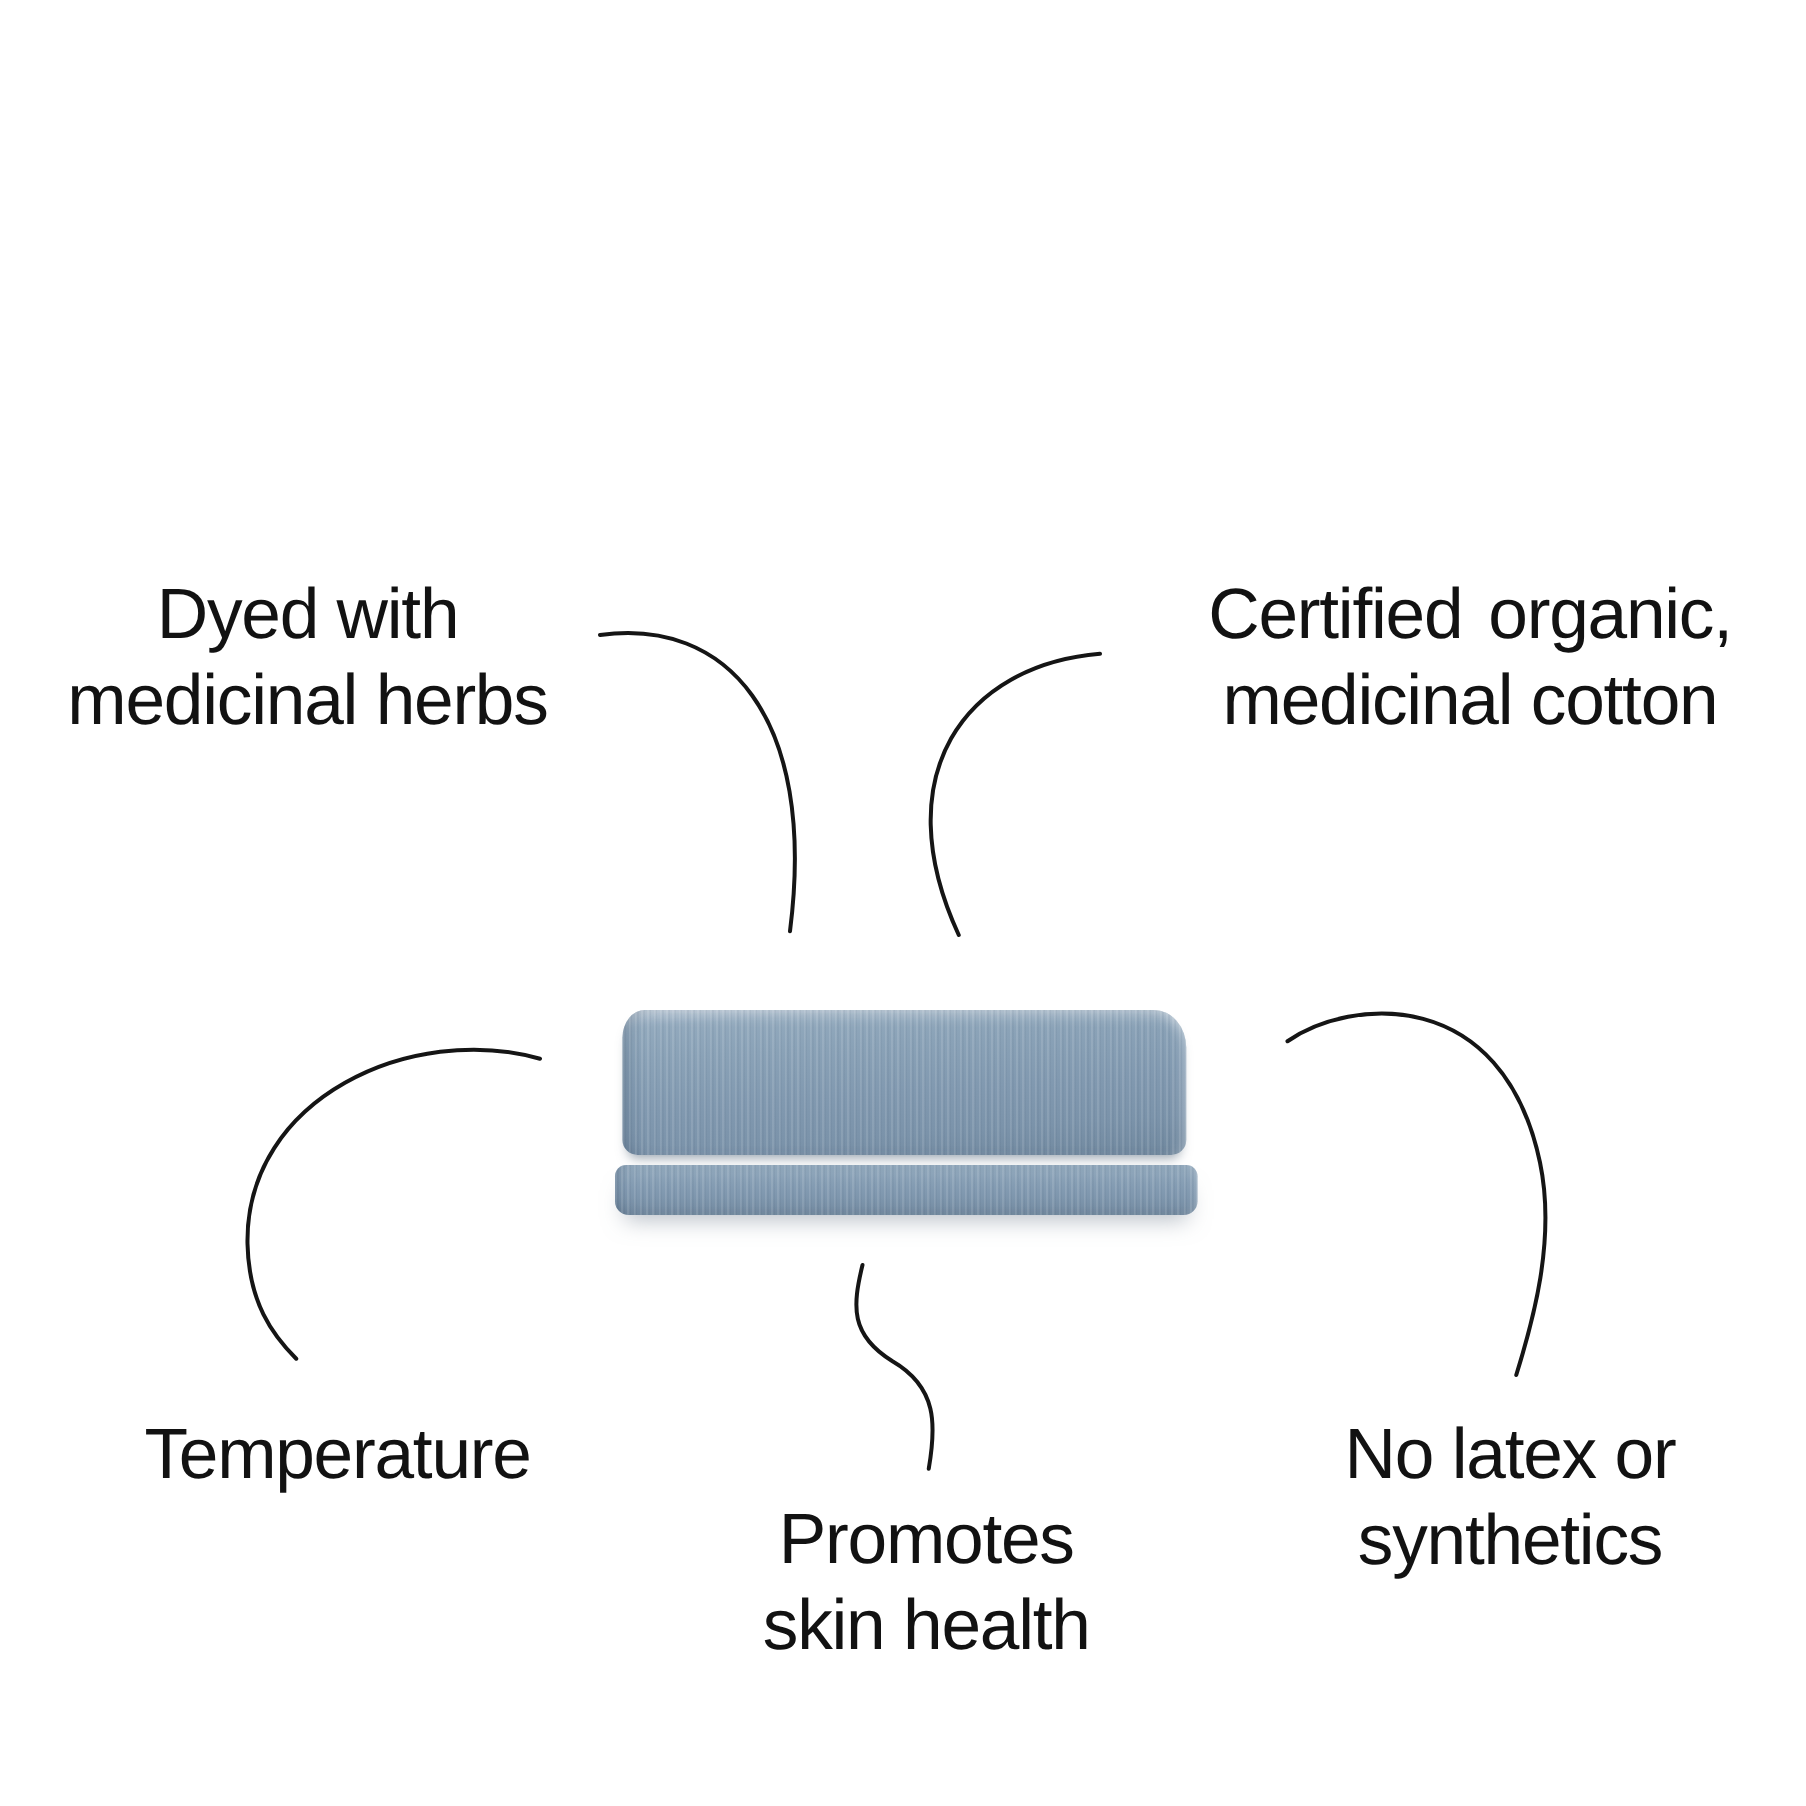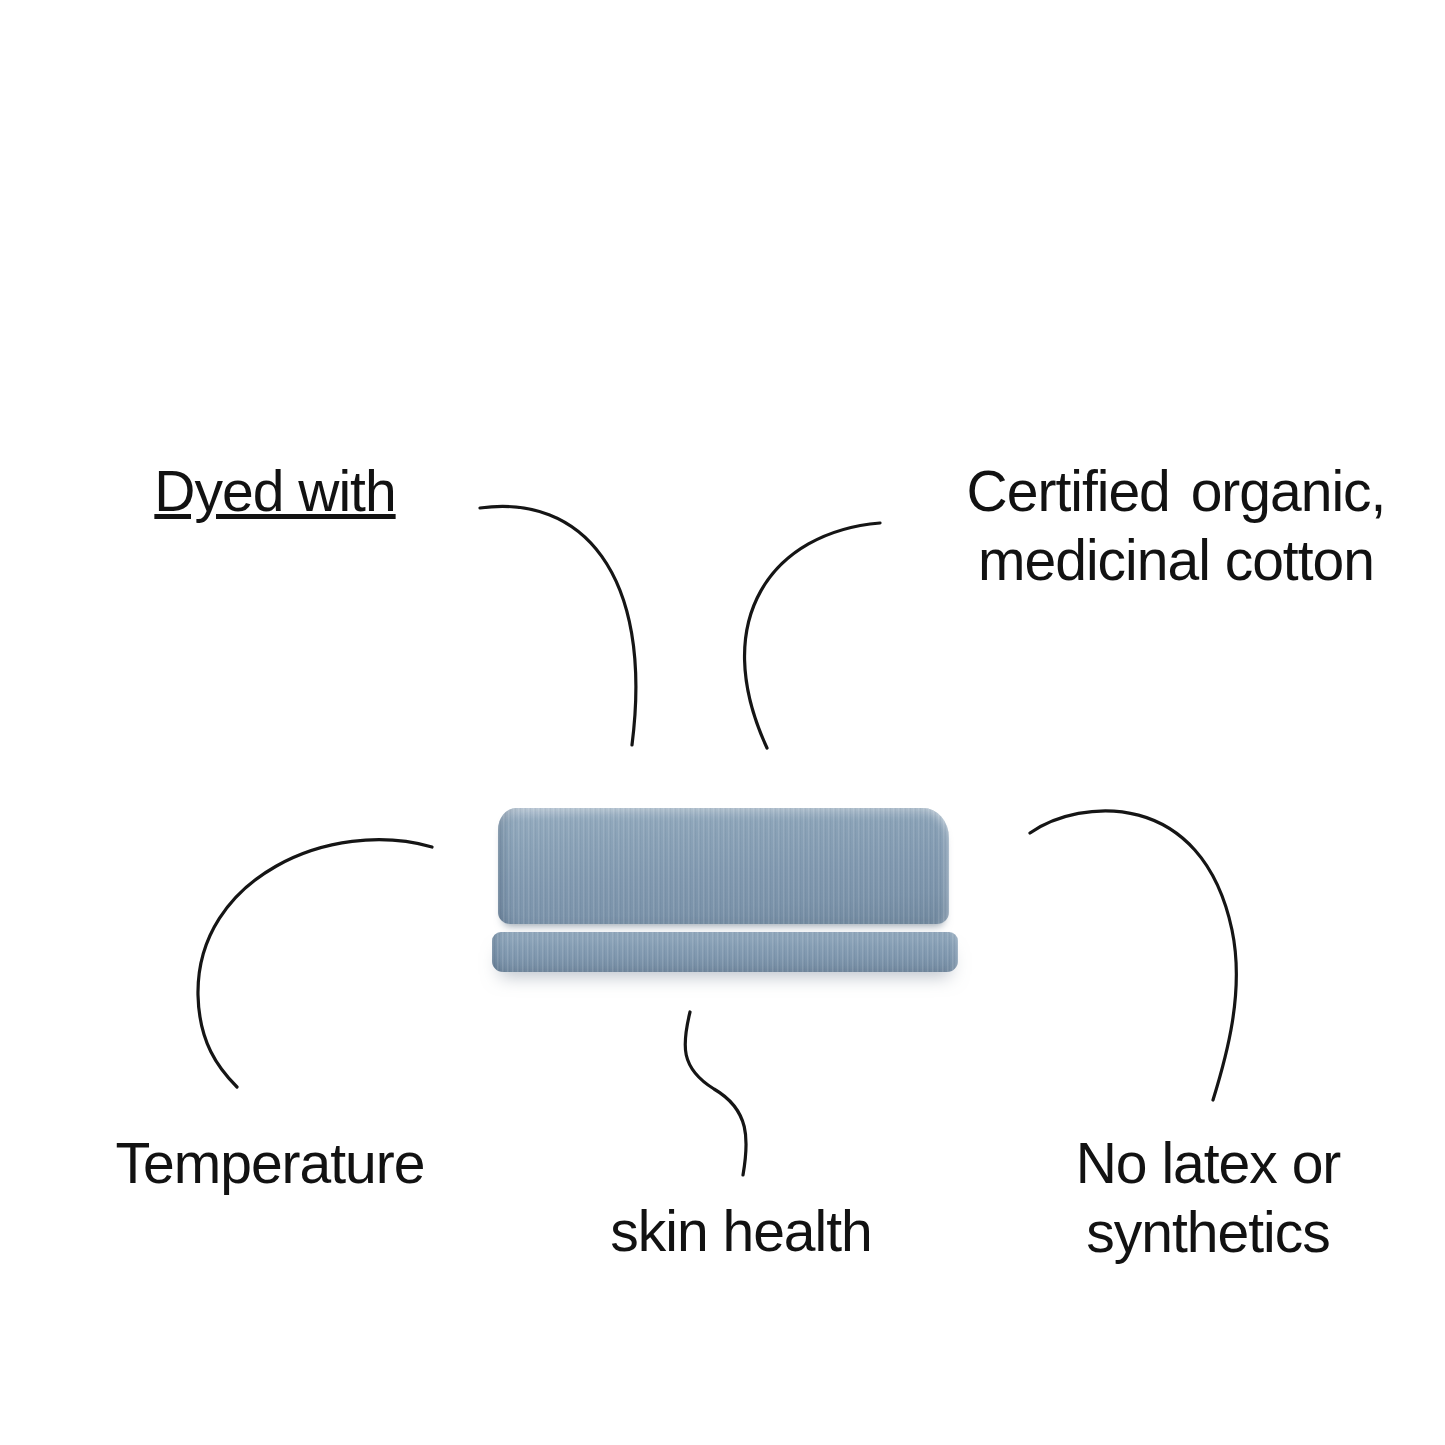--- a/index.html
+++ b/index.html
@@ -35,21 +35,21 @@
   .label {
     position: absolute;
     text-align: center;
     color: #121212;
     font-size: 57px;
     line-height: 69px;
     letter-spacing: -1px;
     font-weight: 400;
   }
   .label span { display: block; }
-  .label-top-left      { left: 55px;   top: 457px;  width: 440px; text-decoration: underline; }
+  .label-top-left      { left: 26px;   top: 457px;  width: 440px; }
   .label-top-right     { left: 936px;  top: 457px;  width: 480px; }
   .label-top-right .line1 { word-spacing: 6px; }
   .label-bottom-left   { left: 50px;   top: 1129px; width: 440px; }
   .label-bottom-center { left: 521px;  top: 1197px; width: 440px; }
   .label-bottom-right  { left: 988px;  top: 1129px; width: 440px; }
 
   
   .product {
     position: absolute;
     left: 492px;
@@ -119,32 +119,34 @@
   <svg class="connectors" viewBox="0 0 1445 1445" xmlns="http://www.w3.org/2000/svg">
     <path d="M 480 508 C 580 494 654 572 632 745"></path>
     <path d="M 880 523 C 772 532 708 620 767 748"></path>
     <path d="M 432 847 C 330 818 196 878 198 995 C 199 1042 218 1068 237 1087"></path>
     <path d="M 690 1012 C 682 1045 680 1068 714 1089 C 750 1110 749 1140 743 1175"></path>
     <path d="M 1030 833 C 1080 798 1202 788 1232 930 C 1245 992 1226 1058 1213 1100"></path>
   </svg>
 
   <div class="label label-top-left">
     <span class="line1">Dyed with</span>
+    <span class="line2">medicinal herbs</span>
   </div>
 
   <div class="label label-top-right">
     <span class="line1">Certified organic,</span>
     <span class="line2">medicinal cotton</span>
   </div>
 
   <div class="label label-bottom-left">
     <span class="line1">Temperature</span>
   </div>
 
   <div class="label label-bottom-center">
+    <span class="line1">Promotes</span>
     <span class="line2">skin health</span>
   </div>
 
   <div class="label label-bottom-right">
     <span class="line1">No latex or</span>
     <span class="line2">synthetics</span>
   </div>
 
   <div class="product">
     <div class="sheet sheet-top"></div>

